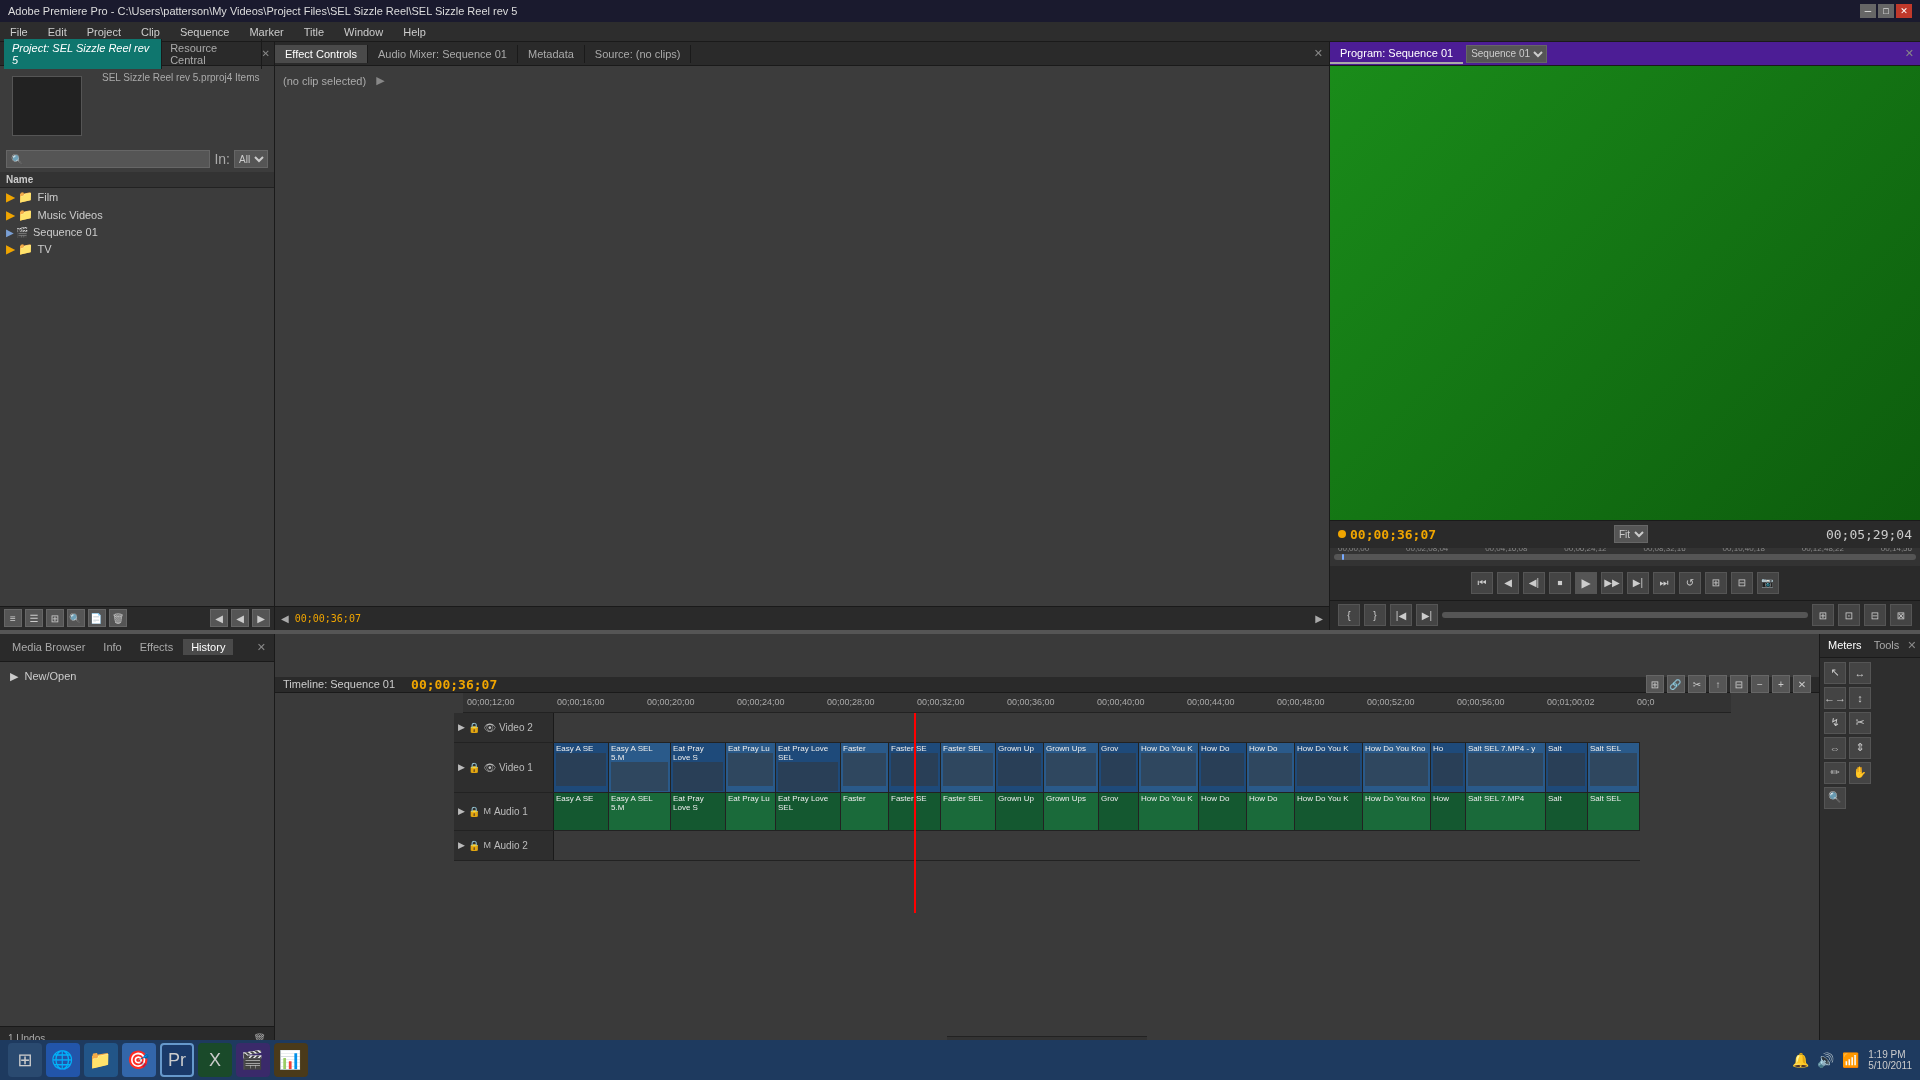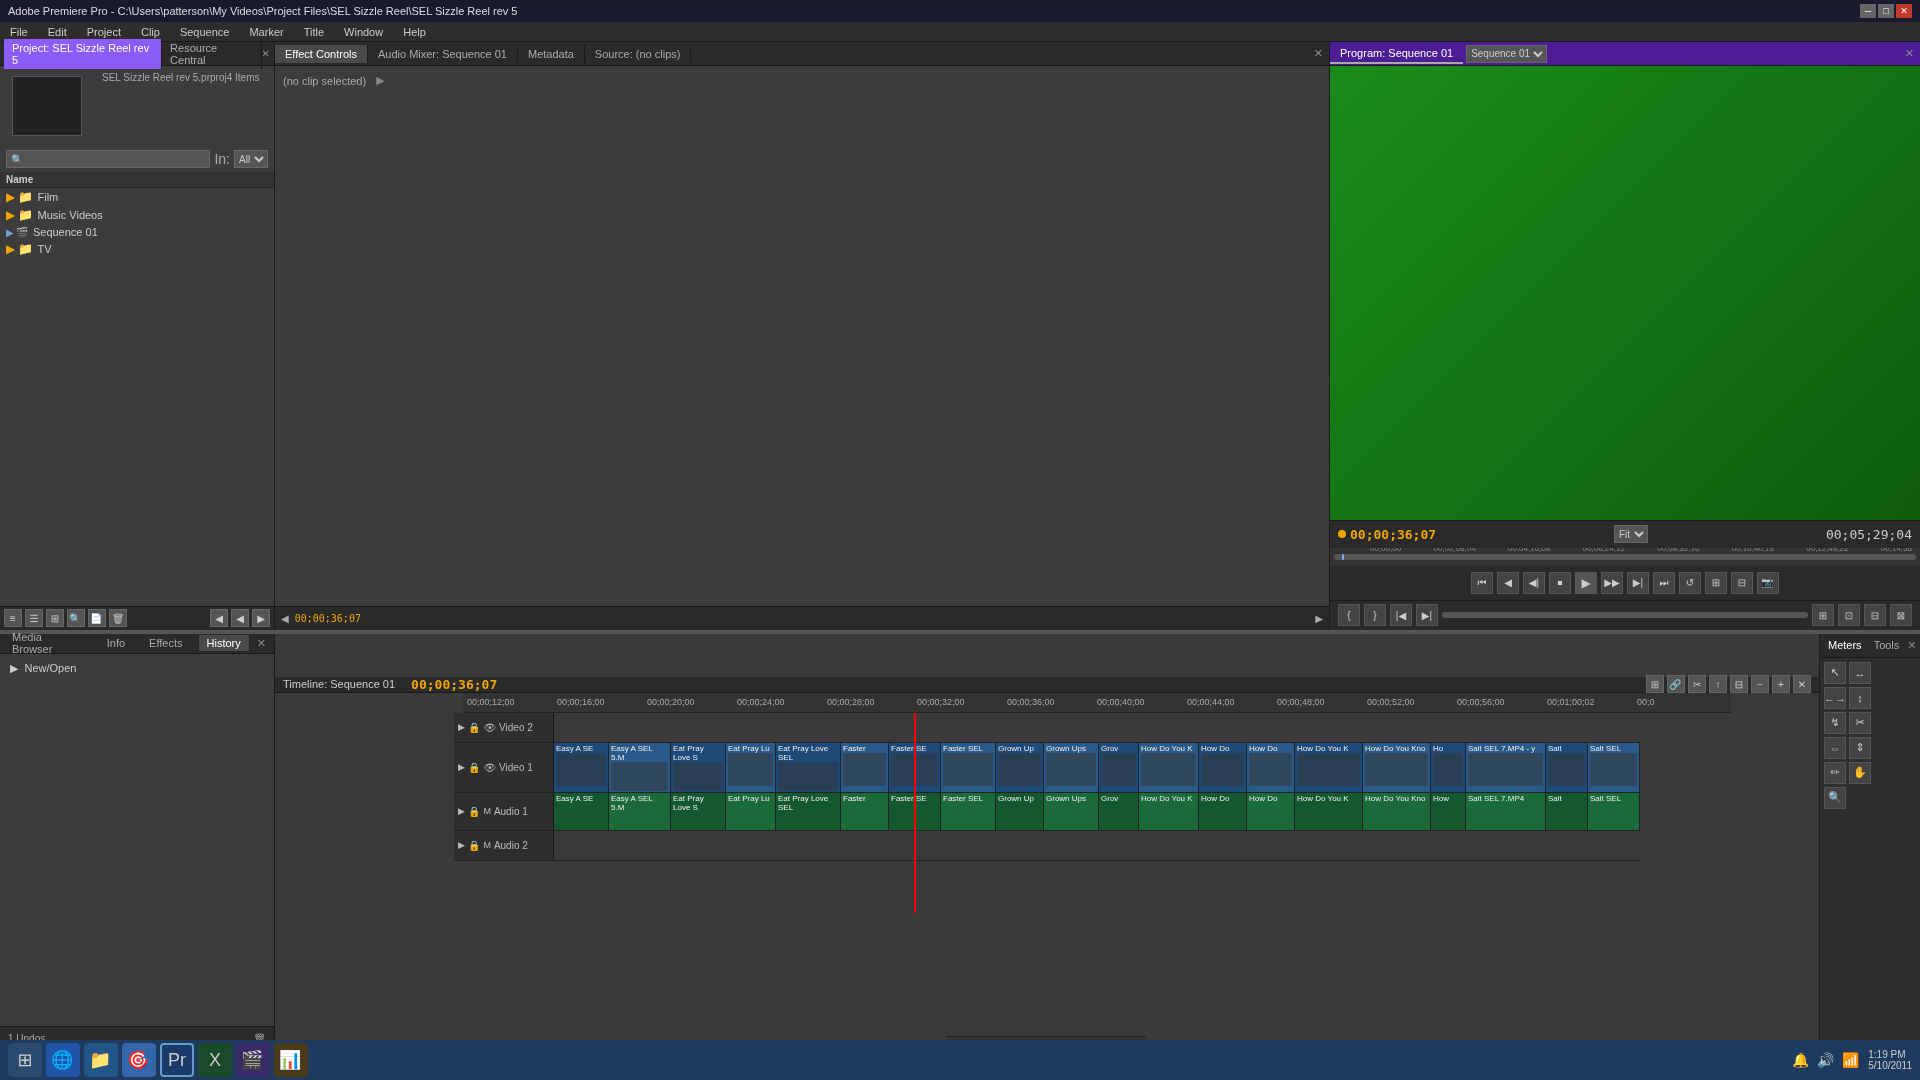--- a/index.html
+++ b/index.html
@@ -81,22 +81,23 @@
       padding: 0 4px;
     }
     .panel-tab {
       padding: 3px 8px;
       font-size: 11px;
       color: #aaa;
       cursor: pointer;
       border-right: 1px solid #1a1a1a;
     }
     .panel-tab.active {
-      background: #8b5cf6;
+      background: #0f766e;
       color: #fff;
+      font-style: italic;
     }
     .panel-tab-close {
       margin-left: auto;
       color: #888;
       font-size: 10px;
       cursor: pointer;
     }
 
     
     #project-content {
@@ -376,26 +377,26 @@
     
     #history-panel {
       width: 275px;
       background: #3c3c3c;
       border-right: 1px solid #1a1a1a;
       display: flex;
       flex-direction: column;
     }
     #history-tab-bar {
       background: #2a2a2a;
-      height: 20px;
+      height: 28px;
       display: flex;
       align-items: center;
       border-bottom: 1px solid #1a1a1a;
       padding: 0 4px;
-      gap: 8px;
+      gap: 2px;
     }
     .hist-tab {
       padding: 2px 8px;
       font-size: 11px;
       color: #aaa;
       cursor: pointer;
     }
     .hist-tab.active { color: #fff; background: #4a4a4a; }
 
     #history-content {
@@ -784,21 +785,21 @@
         </div>
         <select class="fit-select">
           <option>Fit</option>
         </select>
         <span class="timecode-right">00;05;29;04</span>
       </div>
       <div id="program-ruler">
         <div id="program-ruler-bar">
           <div id="program-ruler-cursor"></div>
           <div style="display:flex; width:100%; justify-content:space-between; padding:0 4px; position:relative; top:-10px;">
-            <span style="font-size:8px; color:#888;margin-left:32px;">00;00;00</span>
+            <span style="font-size:8px; color:#888;">00;00;00</span>
             <span style="font-size:8px; color:#888;">00;02;08;04</span>
             <span style="font-size:8px; color:#888;">00;04;16;08</span>
             <span style="font-size:8px; color:#888;">00;06;24;12</span>
             <span style="font-size:8px; color:#888;">00;08;32;16</span>
             <span style="font-size:8px; color:#888;">00;10;40;18</span>
             <span style="font-size:8px; color:#888;">00;12;48;22</span>
             <span style="font-size:8px; color:#888;">00;14;56</span>
           </div>
         </div>
       </div>

